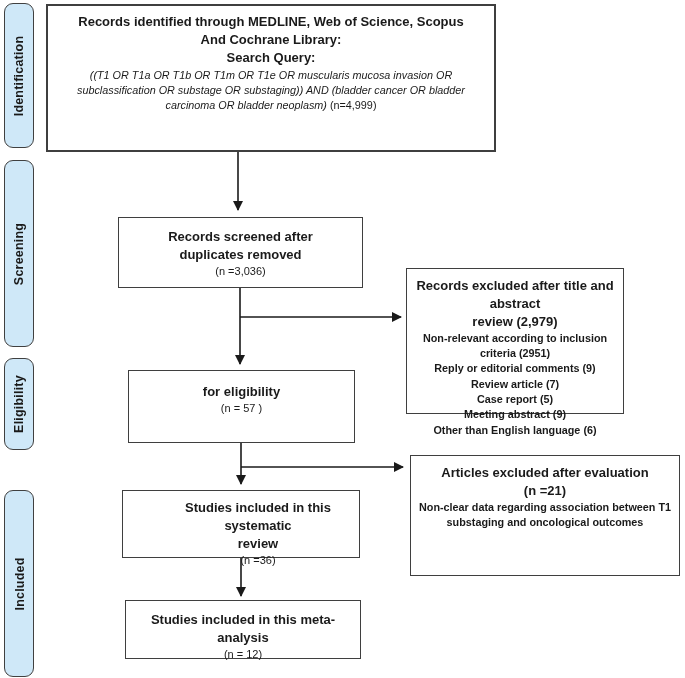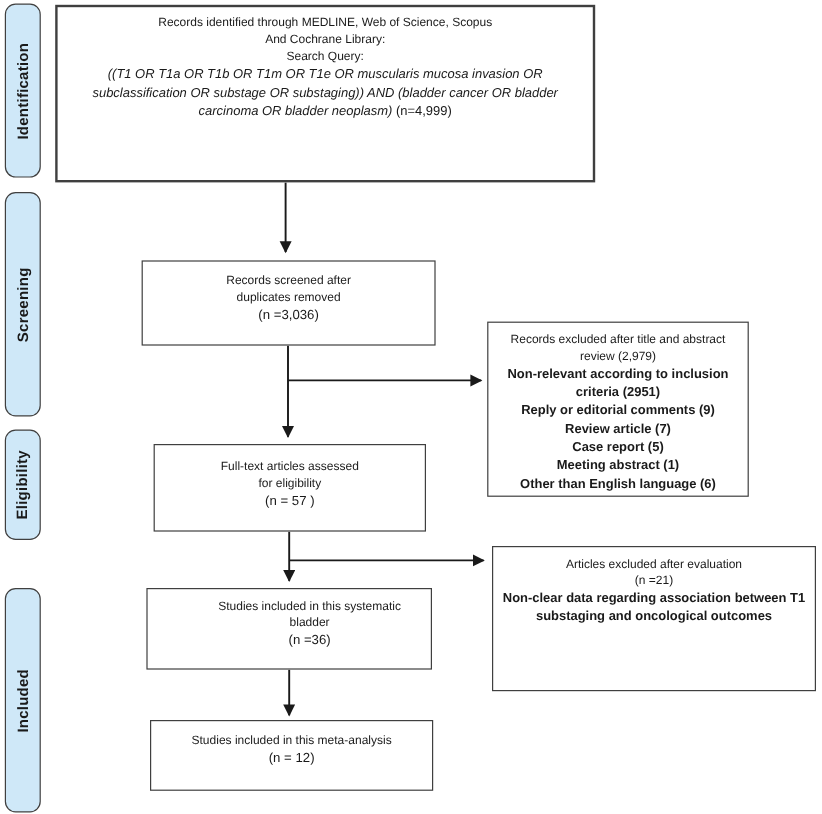--- a/index.html
+++ b/index.html
@@ -18,21 +18,21 @@
     font-weight:bold;font-size:12.5px;color:#1a1a1a;letter-spacing:0.2px;
   }
   .stage-ident{top:3px;height:145px;}
   .stage-screen{top:160px;height:187px;}
   .stage-elig{top:358px;height:92px;}
   .stage-incl{top:490px;height:187px;}
   .box{
     position:absolute;background:#ffffff;border:1.5px solid #3f3f3f;
     box-sizing:border-box;text-align:center;line-height:1.38;
   }
-  .box .b{font-weight:normal;font-size:10px;}
+  .box .b{font-weight:bold;font-size:13px;}
   .box .r{font-weight:normal;font-size:11px;text-align:center;}
   .box .item{font-weight:bold;font-size:10.8px;line-height:1.42;}
   .box1{left:46px;top:4px;width:450px;height:148px;border-width:2px;padding-top:7px;}
   .box1 .query{font-size:10.8px;max-width:418px;margin:1px auto 0;line-height:1.4;}
   .box1 .query .it{font-style:italic;}
   .box2{left:118px;top:217px;width:245px;height:71px;padding-top:10px;}
   .rbox1{left:406px;top:268px;width:218px;height:146px;padding-top:8px;}
   .box3{left:128px;top:370px;width:227px;height:73px;padding-top:12px;}
   .rbox2{left:410px;top:455px;width:270px;height:121px;padding-top:8px;}
   .rbox2 .item{max-width:252px;margin:0 auto;}
@@ -84,39 +84,38 @@
     <div class="r">(n =3,036)</div>
   </div>
 
   <div class="box rbox1">
     <div class="b">Records excluded after title and abstract</div>
     <div class="b">review (2,979)</div>
     <div class="item">Non-relevant according to inclusion criteria (2951)</div>
     <div class="item">Reply or editorial comments (9)</div>
     <div class="item">Review article (7)</div>
     <div class="item">Case report (5)</div>
-    <div class="item">Meeting abstract (1)</div>
+    <div class="item">Meeting abstract (9)</div>
     <div class="item">Other than English language (6)</div>
   </div>
 
   <div class="box box3">
-    <div class="b">Full-text articles assessed</div>
     <div class="b">for eligibility</div>
     <div class="r">(n = 57 )</div>
   </div>
 
   <div class="box rbox2">
     <div class="b">Articles excluded after evaluation</div>
     <div class="b">(n =21)</div>
     <div class="item">Non-clear data regarding association between T1 substaging and oncological outcomes</div>
   </div>
 
   <div class="box box4">
     <div class="b">Studies included in this systematic</div>
-    <div class="b">bladder</div>
+    <div class="b">review</div>
     <div class="r">(n =36)</div>
   </div>
 
   <div class="box box5">
     <div class="b">Studies included in this meta-analysis</div>
     <div class="r">(n = 12)</div>
   </div>
 
 </div>
 

